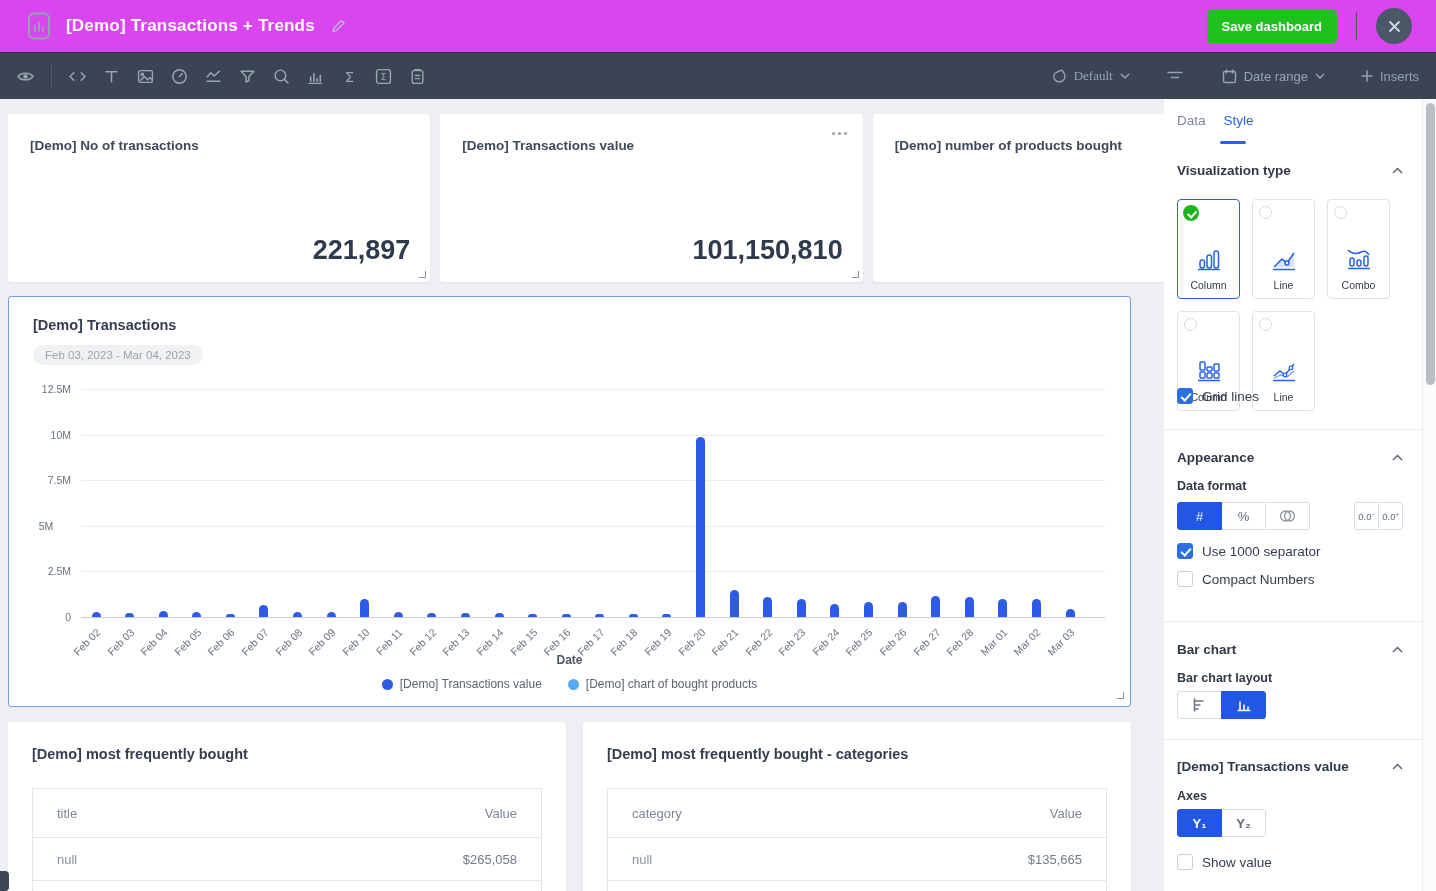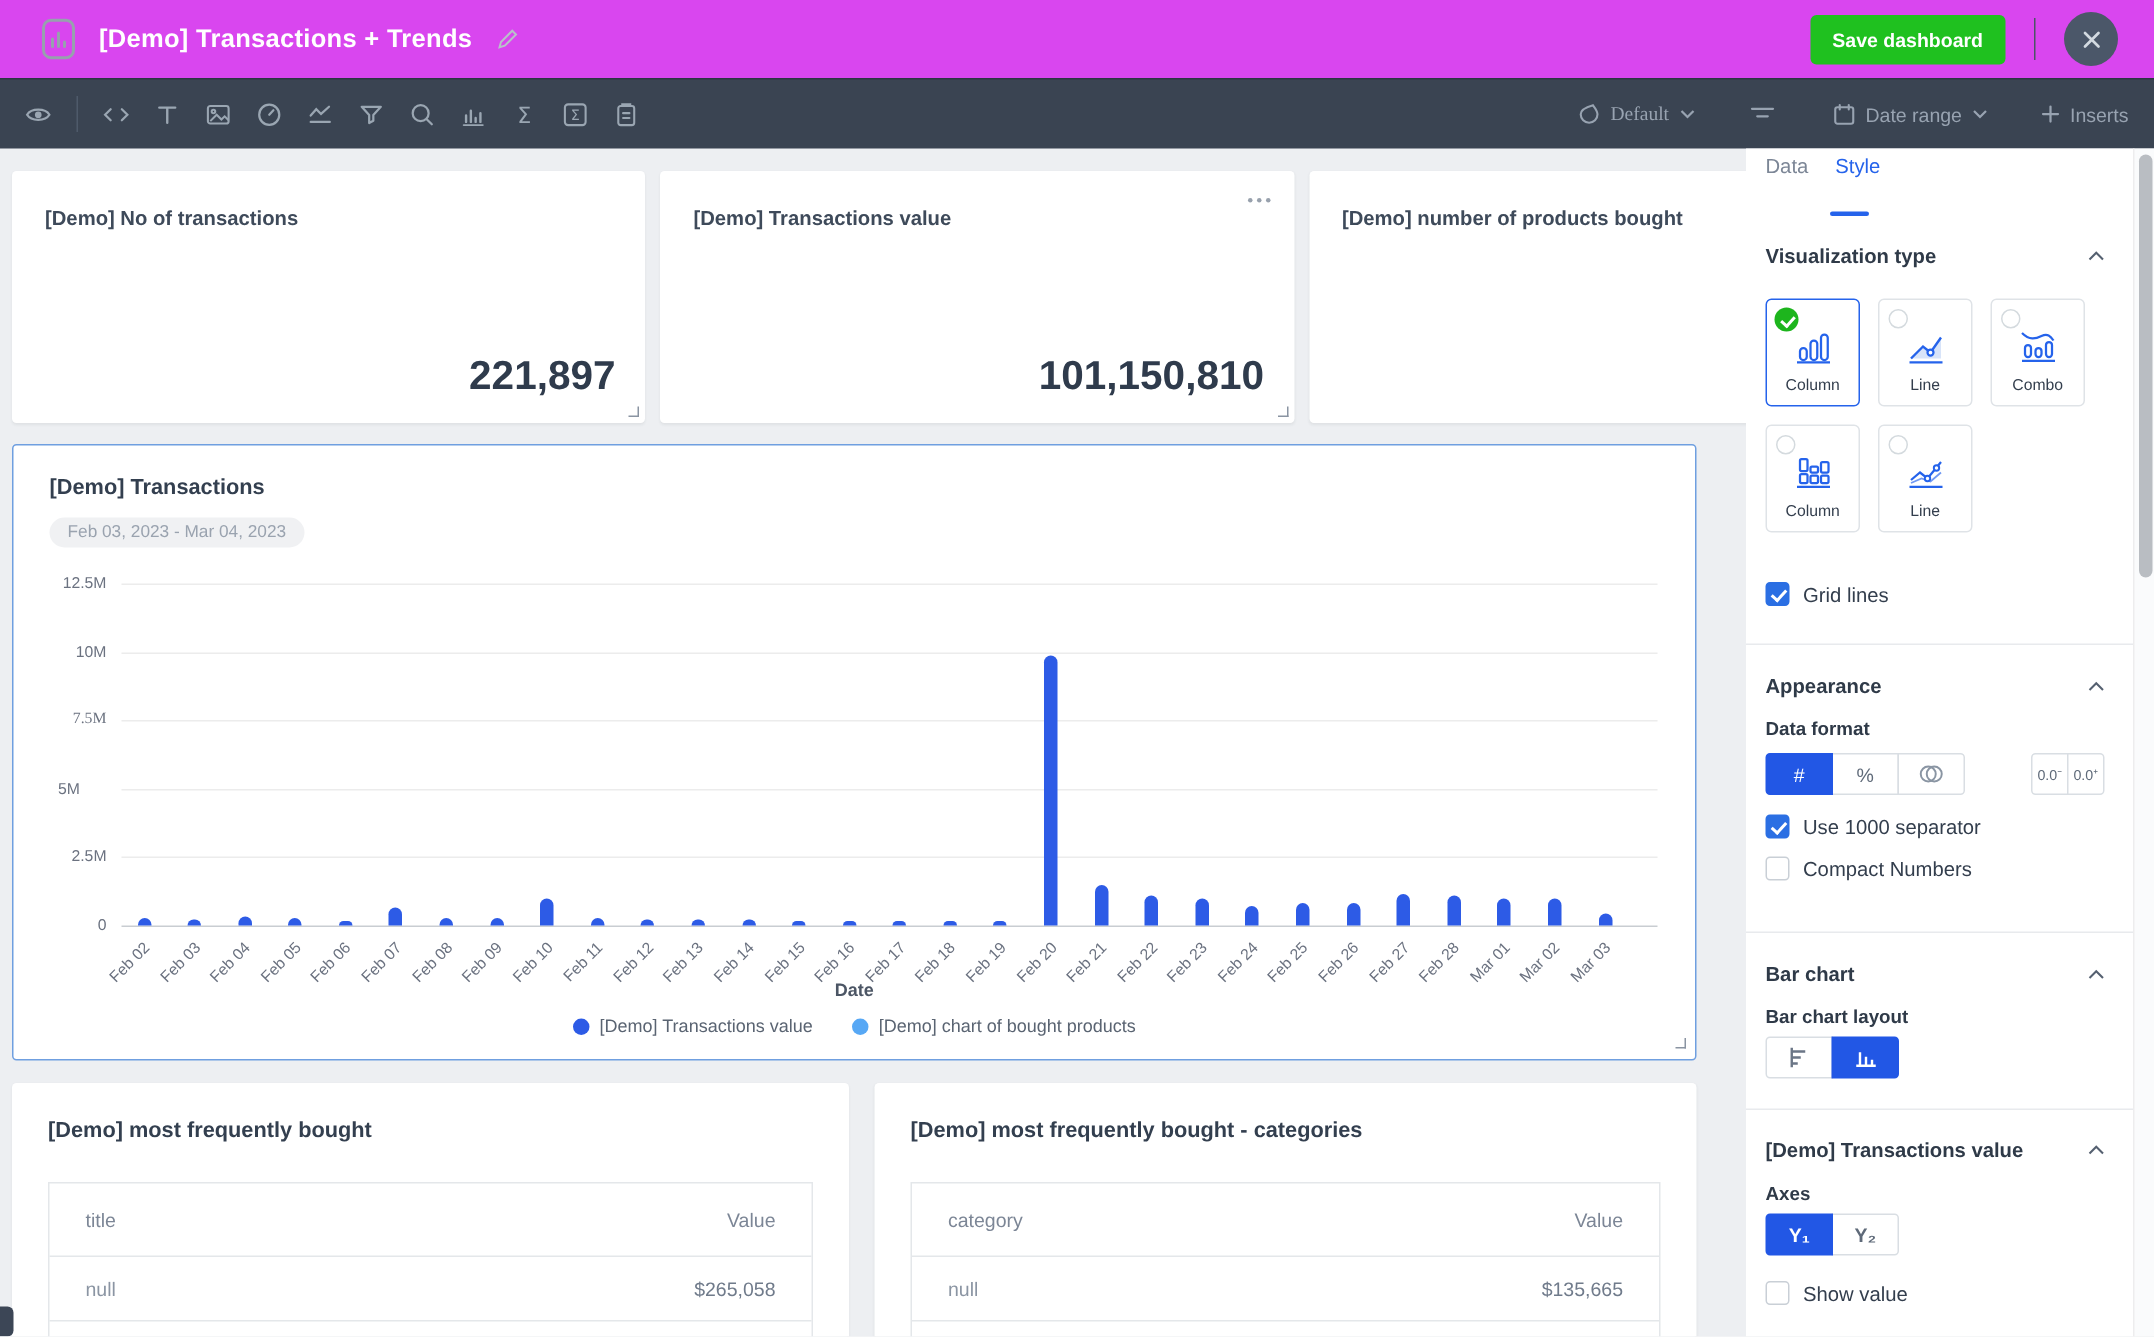--- a/index.html
+++ b/index.html
@@ -74,29 +74,29 @@
   .trow { display:flex; justify-content:space-between; align-items:center; height:43px; padding:0 24px;
           color:#8b95a3; font-size:13px; border-bottom:1px solid #e4e7ea; }
   .trow .val { color:#707b8b; }
   .trow.partial { height:22px; border-bottom:none; }
 
   .chat-frag { position:absolute; left:0; top:772px; width:9px; height:20px; background:#3c4656; border-radius:0 4px 4px 0; }
 
   
   .sidebar { position:absolute; left:1164px; top:0; width:258px; height:792px; background:#fff; }
   .sb-abs { position:absolute; left:13px; width:226px; }
-  .sb-tabs { top:4px; display:flex; gap:18px; font-size:13.5px; color:#7c8696; }
+  .sb-tabs { top:14px; display:flex; gap:18px; font-size:13.5px; color:#7c8696; }
   .sb-tab { cursor:pointer; }
   .sb-tab.active { color:#2563eb; font-weight:400; }
   .sb-underline { position:absolute; left:56px; top:42px; width:26px; height:3px; background:#2563eb; border-radius:2px; }
   .sec-head { display:flex; justify-content:space-between; align-items:center; font-size:13.5px;
               font-weight:700; color:#2f3a48; }
   .sec-head .chev-up { width:11px; height:7px; cursor:pointer; }
   .viz-grid { top:100px; display:grid; grid-template-columns:repeat(3,63px); gap:12px; }
-  .viz-card { position:relative; width:63px; height:72px; border:1px solid #dfe3e7; border-radius:4px;
+  .viz-card { position:relative; width:63px; height:100px; border:1px solid #dfe3e7; border-radius:4px;
               background:#fff; cursor:pointer; display:flex; flex-direction:column; align-items:center;
               justify-content:flex-end; padding-bottom:7px; }
   .viz-card.selected { border:1px solid #2563eb; }
   .viz-card .radio { position:absolute; left:6px; top:6px; width:13px; height:13px; border-radius:50%;
                      border:1.5px solid #d4dade; }
   .viz-card .check-badge { display:none; position:absolute; left:5px; top:5px; width:16px; height:16px;
                      border-radius:50%; background:#1db51d; }
   .viz-card.selected .check-badge { display:block; }
   .check-badge::after { content:""; position:absolute; left:5.5px; top:3.5px; width:4px; height:7px;
                      border-right:2px solid #fff; border-bottom:2px solid #fff; transform:rotate(42deg); }
@@ -288,21 +288,21 @@
         <h2 class="panel-title">[Demo] Transactions</h2>
         <span class="date-pill">Feb 03, 2023 - Mar 04, 2023</span>
         <div class="chart">
             <div class="gridline axis" style="top: 320px;"></div>
             <div class="ytick" style="top: 314px;">0</div>
             <div class="gridline" style="top: 274.4px;"></div>
             <div class="ytick" style="top: 268.4px;">2.5M</div>
             <div class="gridline" style="top: 228.8px;"></div>
             <div class="ytick" style="top: 222.8px; text-align: center;">5M</div>
             <div class="gridline" style="top: 183.2px;"></div>
-            <div class="ytick" style="top: 177.2px; font-family: Liberation Serif, serif;">7.5M</div>
+            <div class="ytick" style="top: 177.2px;">7.5M</div>
             <div class="gridline" style="top: 137.6px;"></div>
             <div class="ytick" style="top: 131.6px;">10M</div>
             <div class="gridline" style="top: 92px;"></div>
             <div class="ytick" style="top: 86px;">12.5M</div>
             <div class="bar" style="left: 82.5px; top: 314.528px; height: 5.472px; background: rgb(45, 91, 230);"></div>
             <span class="xtick" style="left: 29px; top: 329px;">Feb 02</span>
             <div class="bar" style="left: 116.086px; top: 315.987px; height: 4.0128px; background: rgb(45, 91, 230);"></div>
             <span class="xtick" style="left: 62.5862px; top: 329px;">Feb 03</span>
             <div class="bar" style="left: 149.672px; top: 314.163px; height: 5.8368px; background: rgb(45, 91, 230);"></div>
             <span class="xtick" style="left: 96.1724px; top: 329px;">Feb 04</span>

